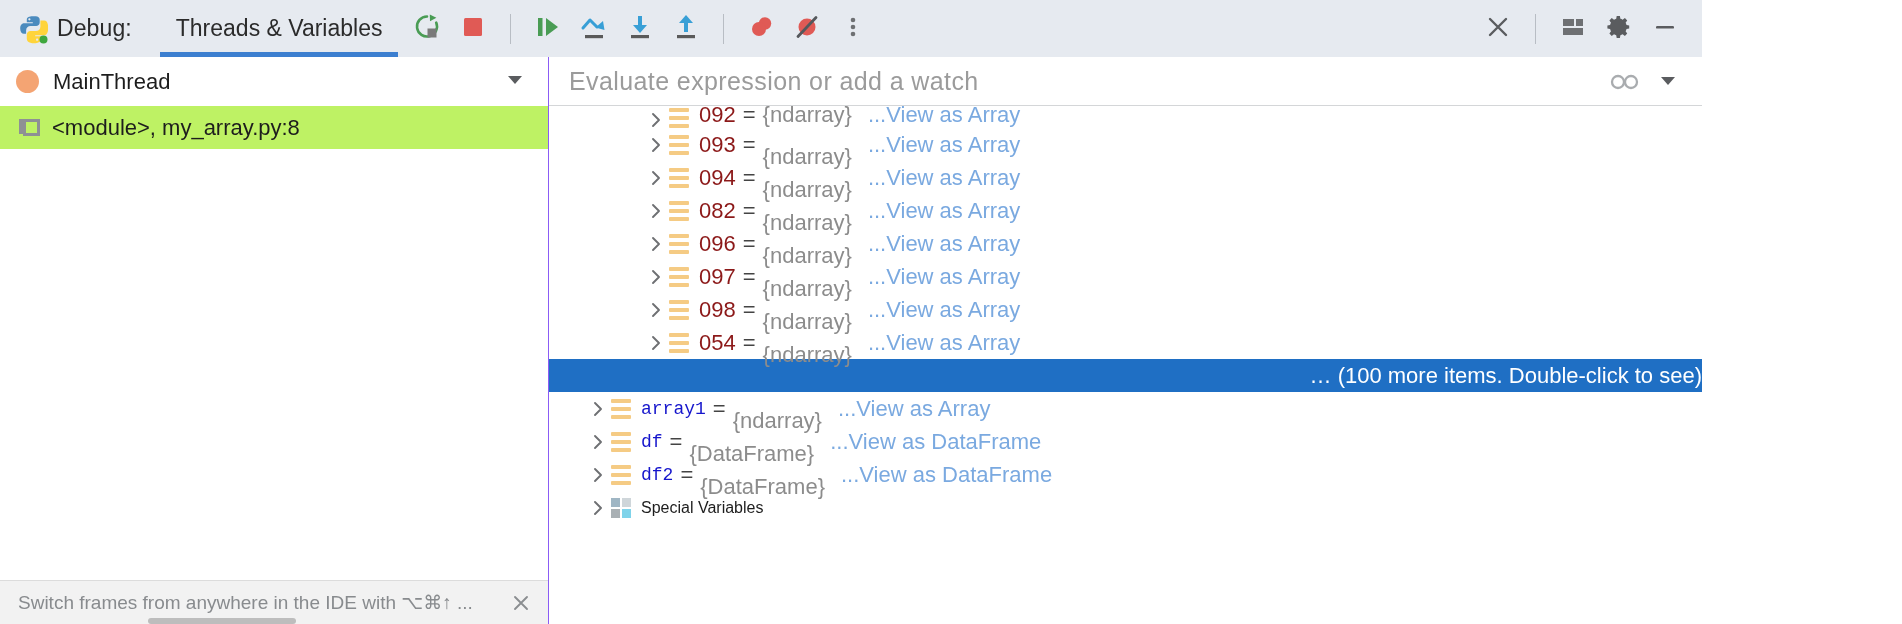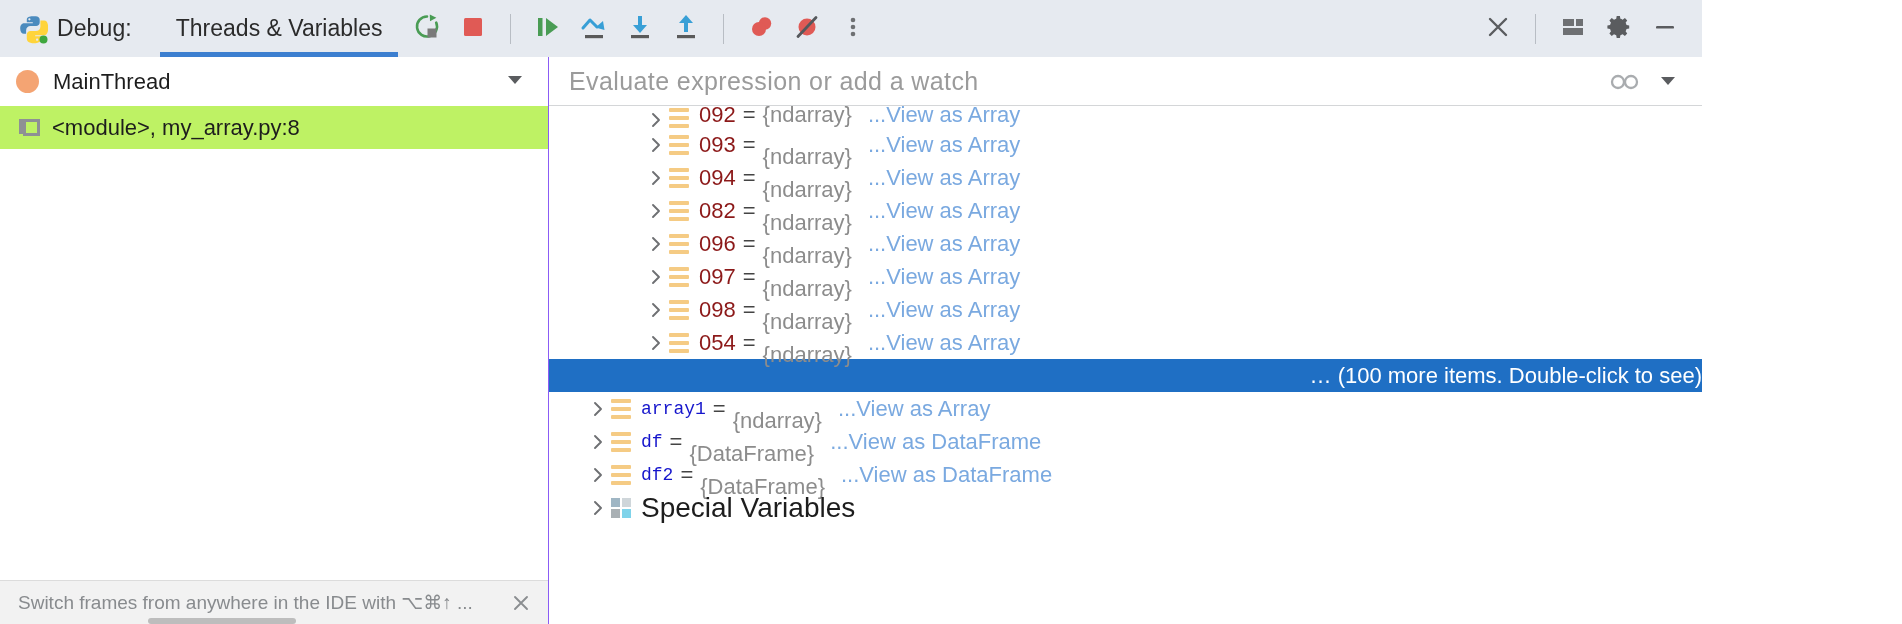--- a/index.html
+++ b/index.html
@@ -165,21 +165,21 @@
     width: 20px; height: 20px; flex: 0 0 20px; margin-right: 10px;
     display: grid; grid-template-columns: 9px 9px; grid-template-rows: 9px 9px; gap: 2px;
   }
   .special-icon b { display: block; }
   .name-index { font-size: 22px; color: #8c1919; font-weight: 400; }
   .name-var { font-size: 18px; color: #1515cc; font-family: Liberation Mono, monospace; }
   .eq { font-size: 22px; color: #444; margin: 0 7px; }
   .type-val { font-size: 22px; color: #8c8c8c; margin-top: 24px; }
   .view-link { font-size: 22px; color: #7aa9e0; margin-left: 16px; cursor: default; }
   .more-items { font-size: 22px; color: #ffffff; }
-  .special-label { font-size: 28px; color: #1d1d1d; }
+  .special-label { font-size: 16px; color: #1d1d1d; }
   .row-indent-1 { padding-left: 36px; }
   .row-indent-2 { padding-left: 94px; }
   .row-indent-more { padding-left: 152px; }
 </style>
 </head>
 <body>
 
 <div class="app">
 
   <div class="toolbar">

